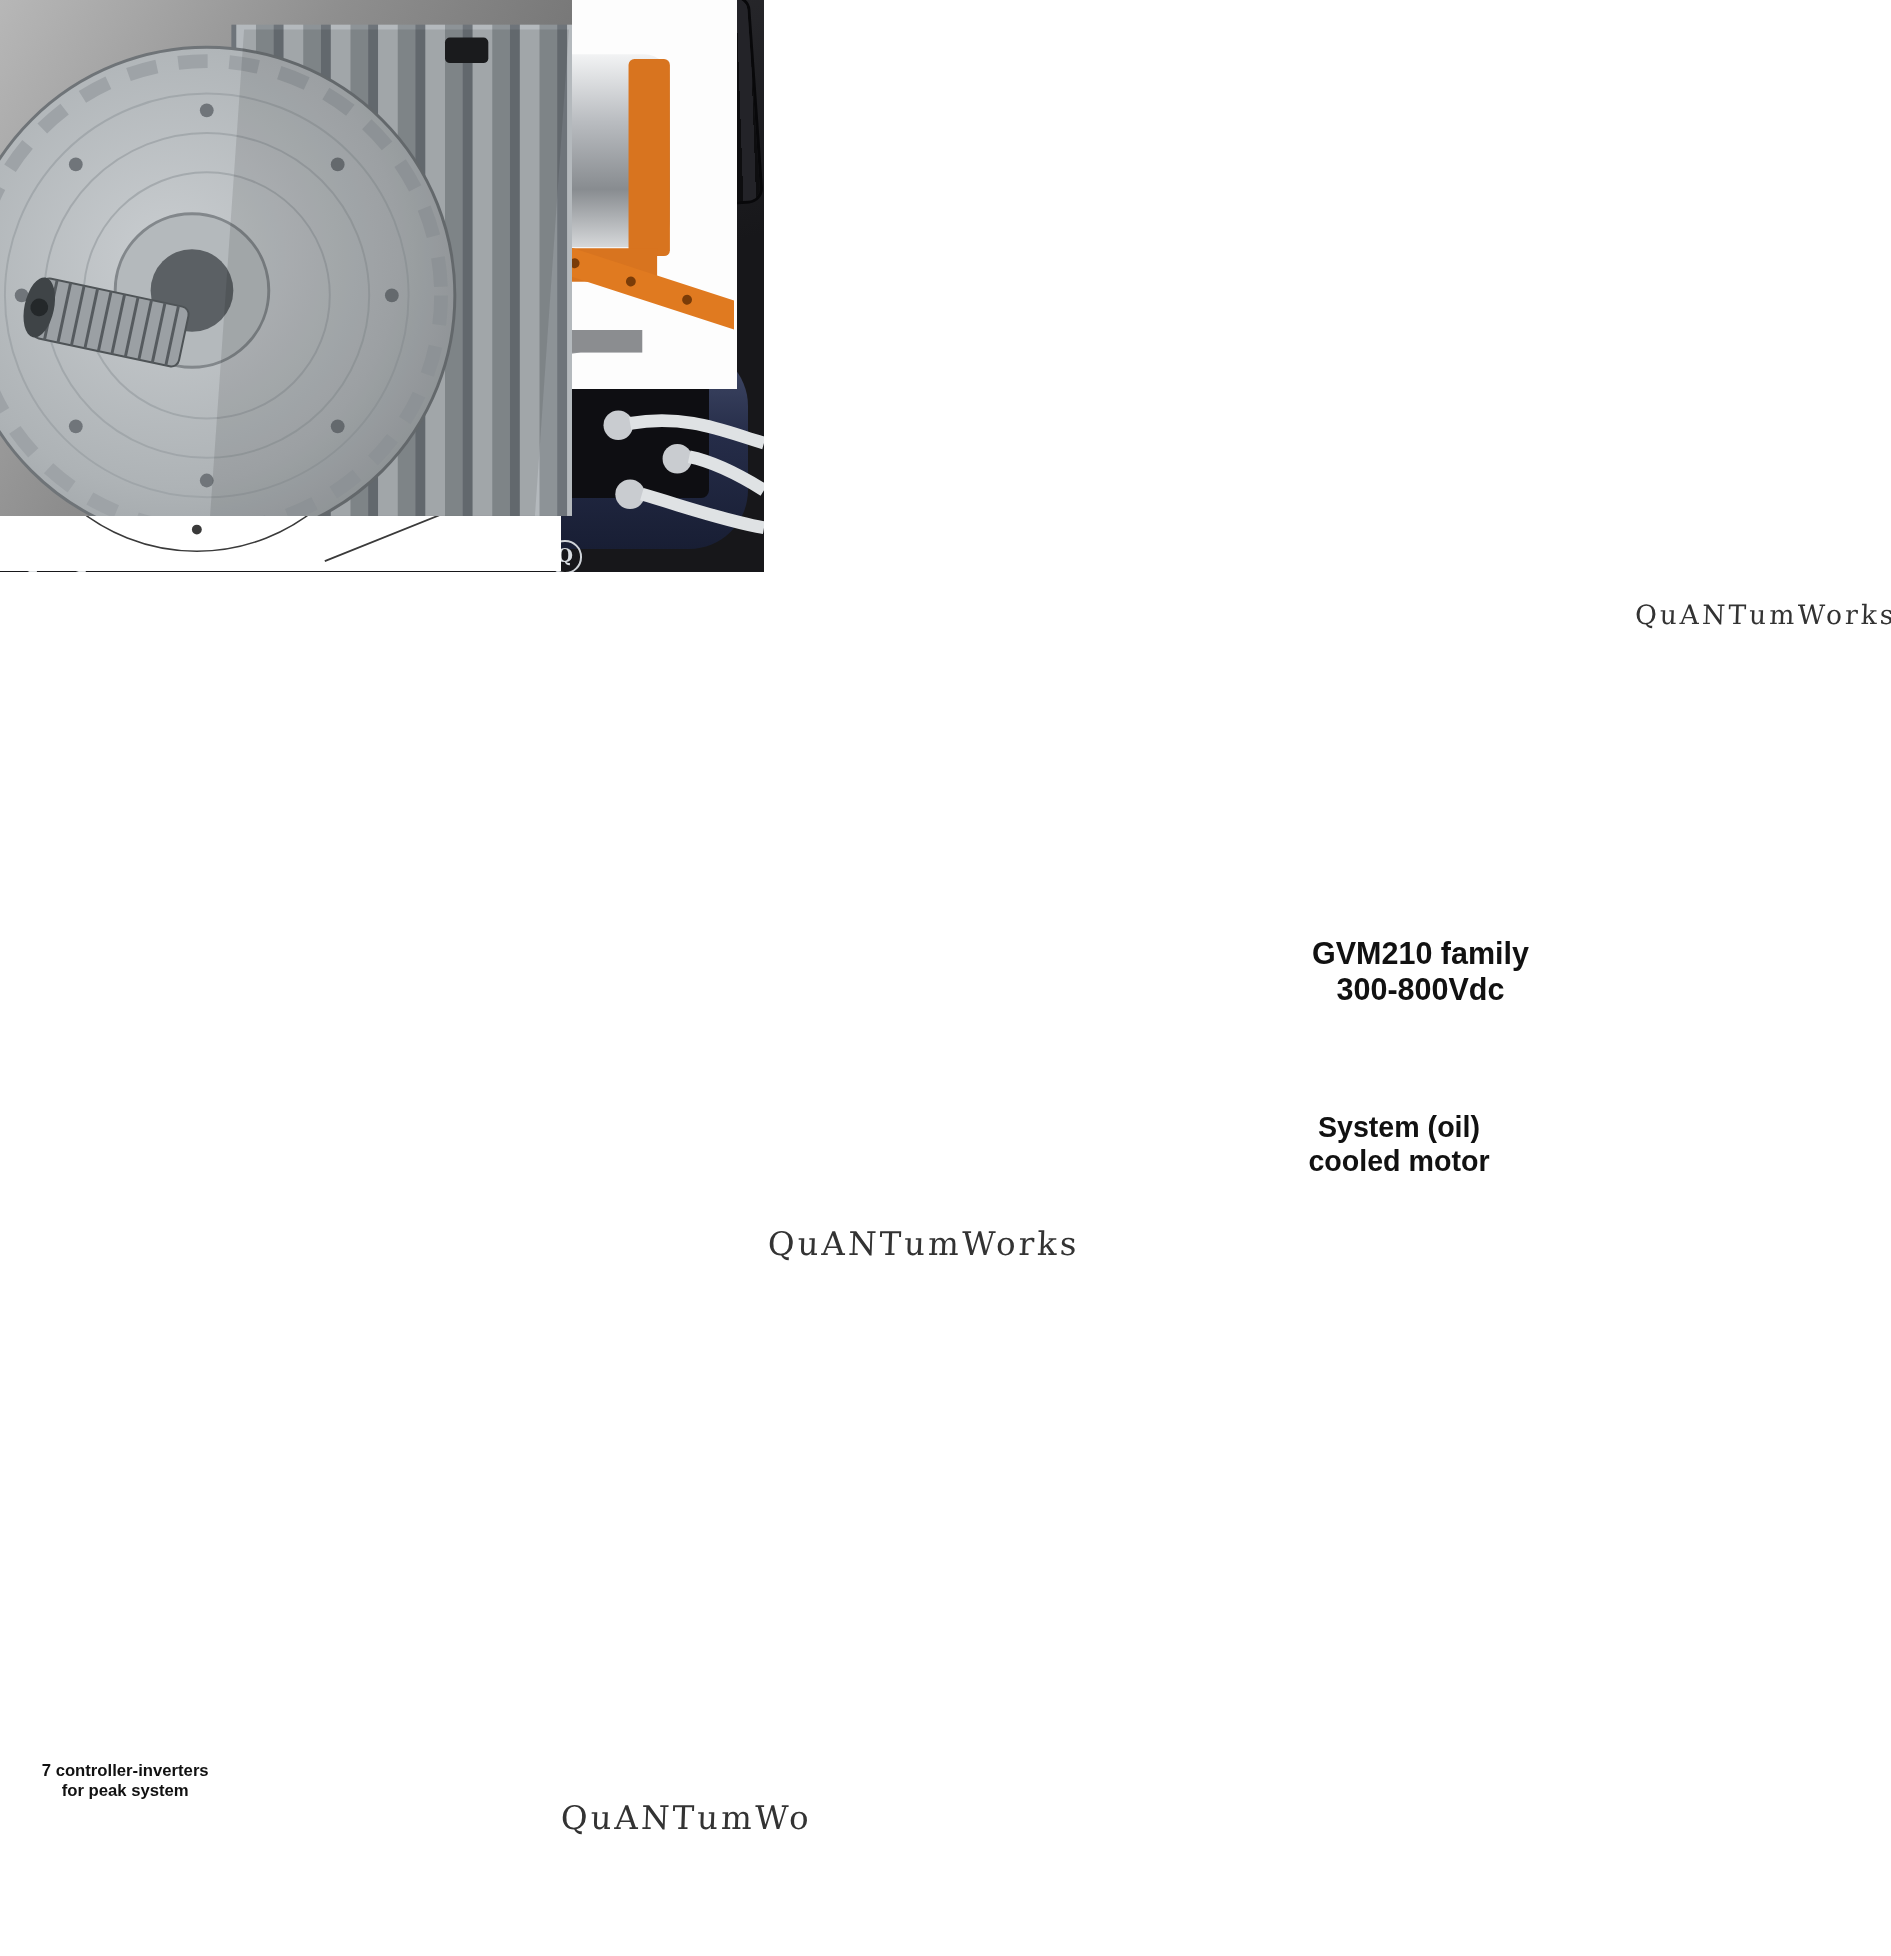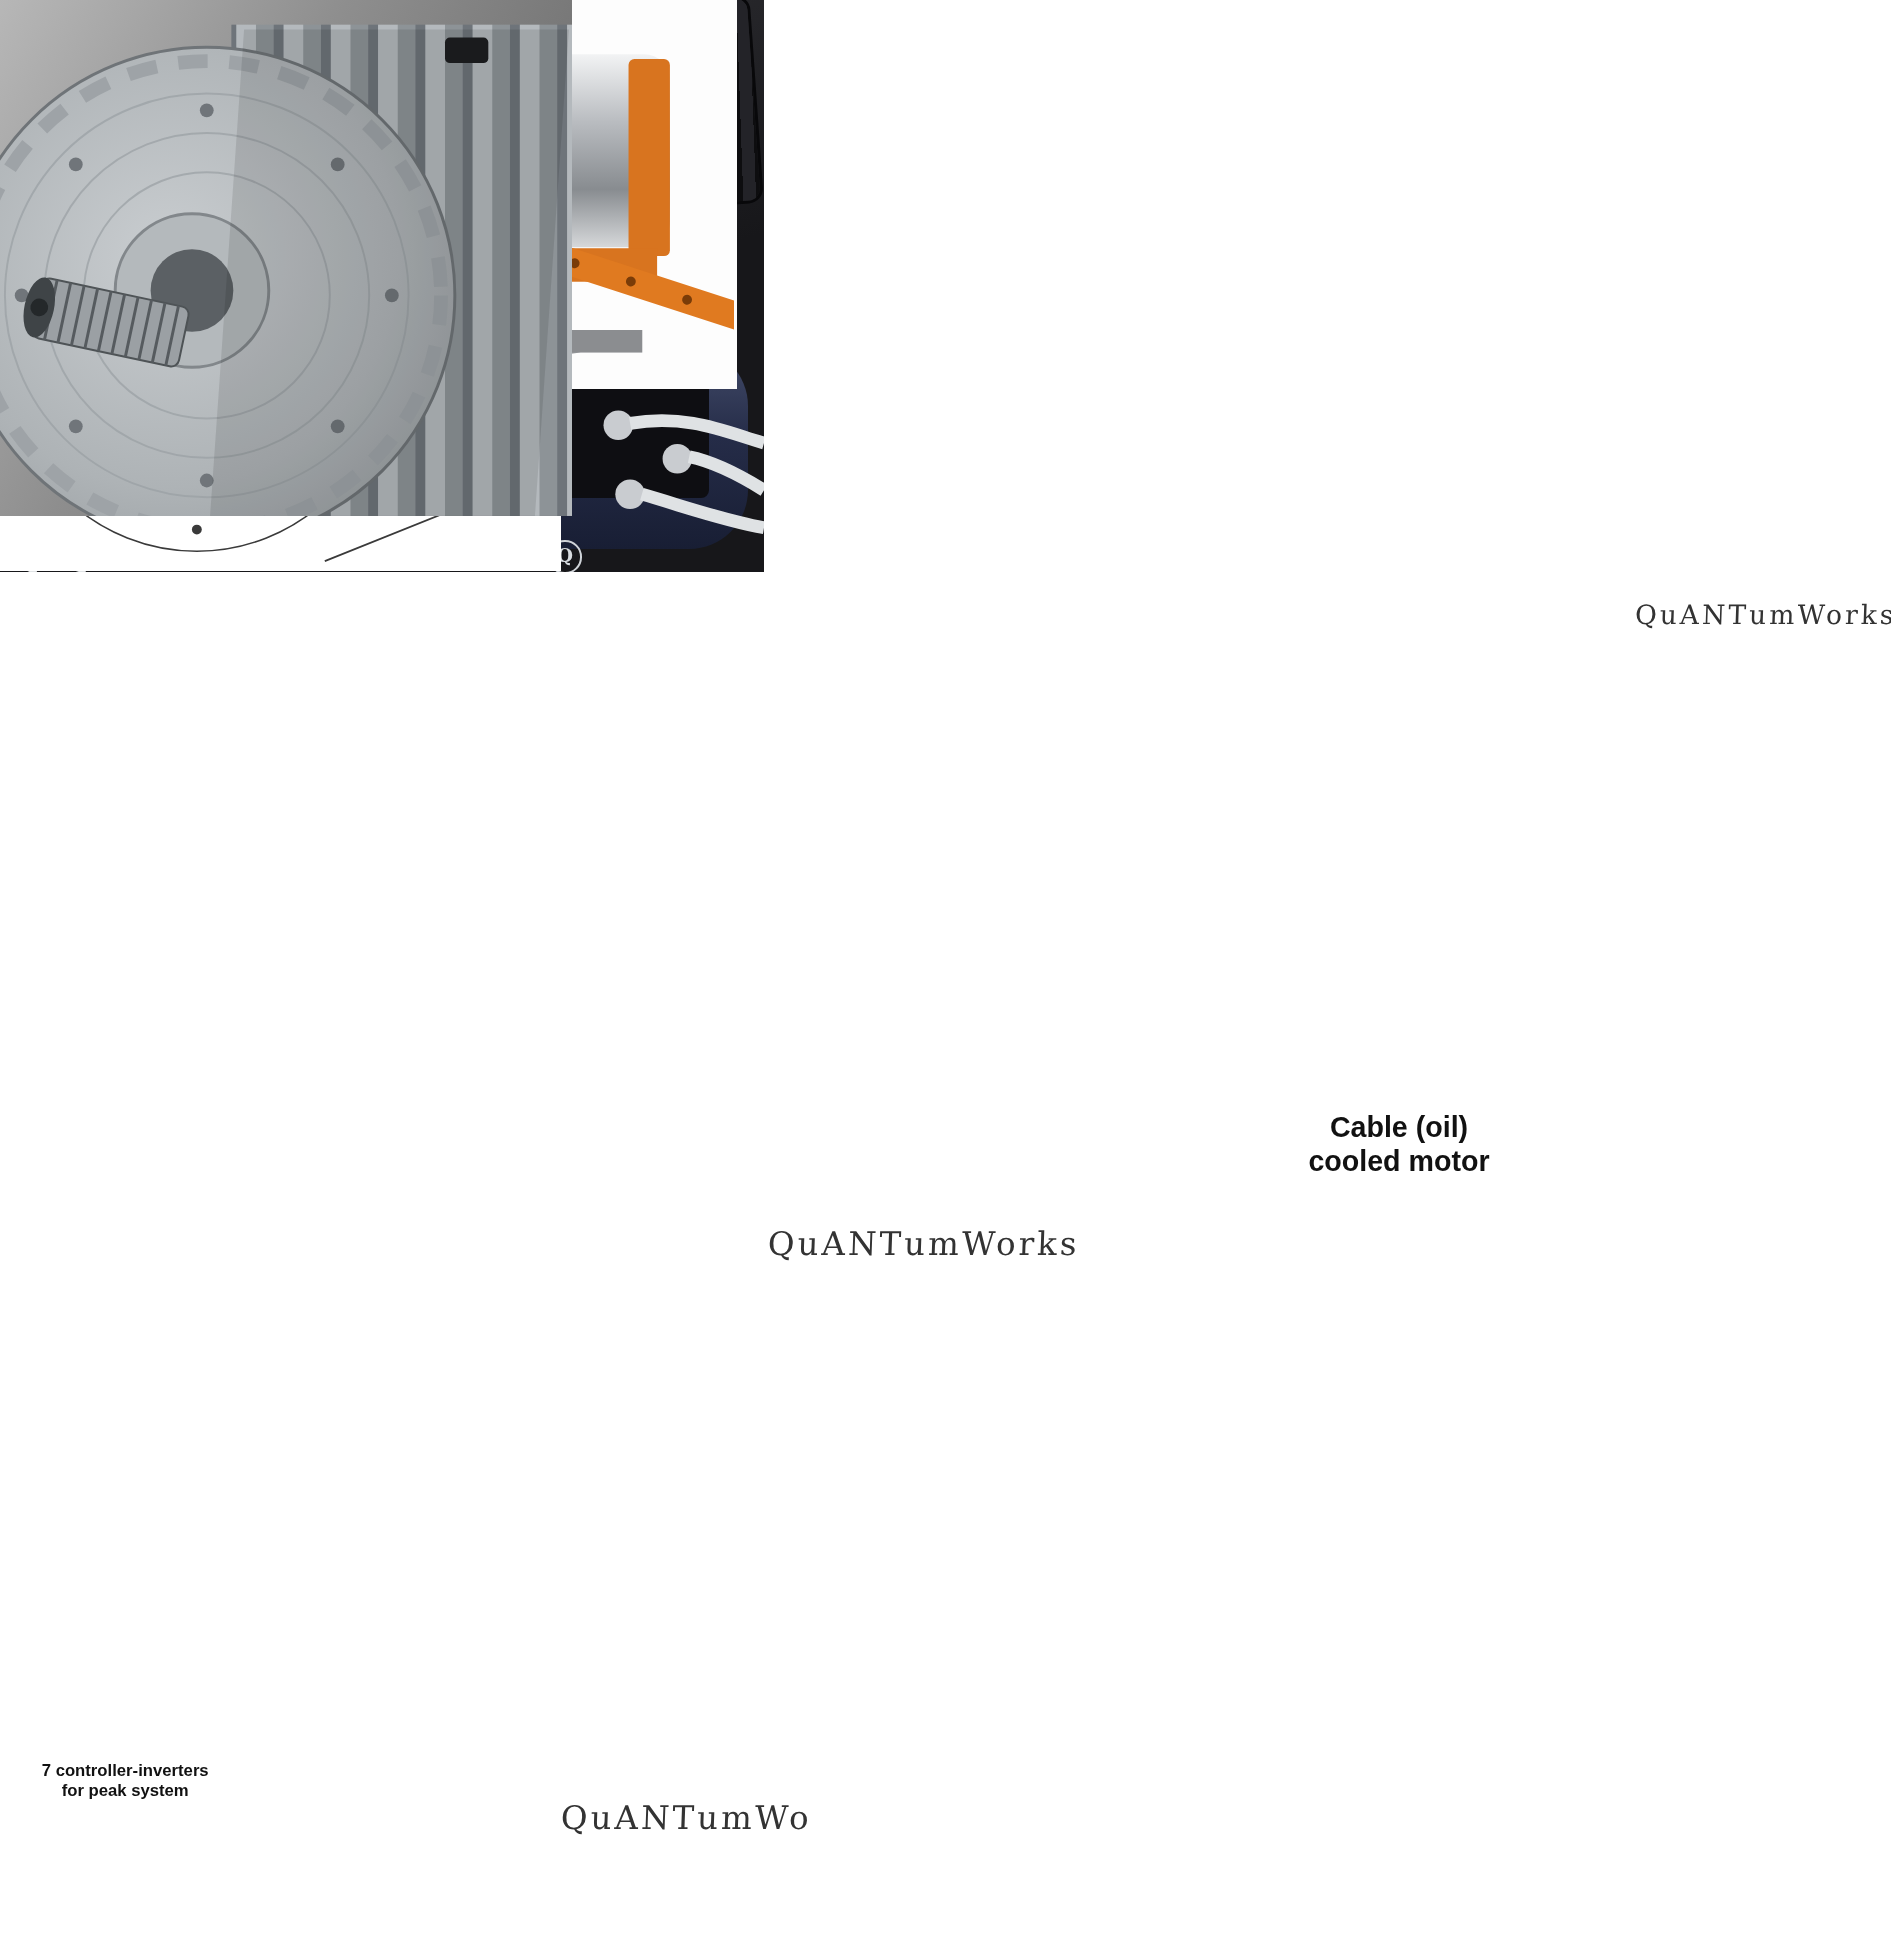--- a/index.html
+++ b/index.html
@@ -442,20 +442,24 @@
           <circle cx="138" cy="272" r="7"></circle>
           <circle cx="110" cy="205" r="7"></circle>
           <circle cx="138" cy="138" r="7"></circle>
       </g>
       <circle cx="205" cy="205" r="48" fill="#3f4246"></circle>
       <circle cx="205" cy="205" r="20" fill="#26282c"></circle>
       <circle cx="205" cy="205" r="10" fill="#606468"></circle>
     </svg>
   </div>
 
+  <div class="note" style="left:1300px;top:936px;width:241px;font-size:30.5px;color:#111">
+    <div>GVM210 family</div>
+    <div>300-800Vdc</div>
+  </div>
 
   <div class="tile" style="left:0;top:875;width:737px;height:389px;background:linear-gradient(105deg,#e9e9e9,#fdfdfd 40%)">
     <svg width="737" height="389" viewBox="0 0 748 395">
       <defs>
         <linearGradient id="sil18" x1="0" y1="0" x2="0" y2="1">
           <stop offset="0" stop-color="#dcdddf"></stop>
             <stop offset="0.55" stop-color="#b2b3b6"></stop>
             <stop offset="1" stop-color="#8e8f92"></stop>
         </linearGradient>
         <radialGradient id="drum18" cx="0.42" cy="0.4" r="0.8">
@@ -517,21 +521,21 @@
       <rect x="85" y="16" width="232" height="114" rx="7" fill="url(#box19)" stroke="#7b7d7f" stroke-width="2"></rect>
       <rect x="25" y="120" width="292" height="132" rx="24" fill="url(#cyl19)"></rect>
       <circle cx="314" cy="186" r="64" fill="#cfd1d3" stroke="#97999b" stroke-width="2"></circle>
       <circle cx="314" cy="186" r="26" fill="#a5a7a9"></circle>
       <rect x="346" y="178" width="28" height="16" fill="#b9bbbd"></rect>
       <circle cx="372" cy="186" r="9" fill="#8f9193"></circle>
     </svg>
   </div>
 
   <div class="note" style="left:1298px;top:1111px;width:202px;font-size:28.6px;color:#111">
-    <div>Cable (oil)</div>
+    <div>System (oil)</div>
     <div>cooled motor</div>
   </div>
 
   <div class="wm" style="left:768px;top:1225px;font-size:32.5px">QuANTumWorks</div>
 
   <div class="tile" style="left:300;top:1255;width:451px;height:222px;background:#fdfdfd">
     <svg width="451" height="222" viewBox="0 0 458 225">
       <defs>
         <pattern id="finsE" width="10" height="10" patternUnits="userSpaceOnUse">
           <rect width="10" height="10" fill="#121315"></rect>

